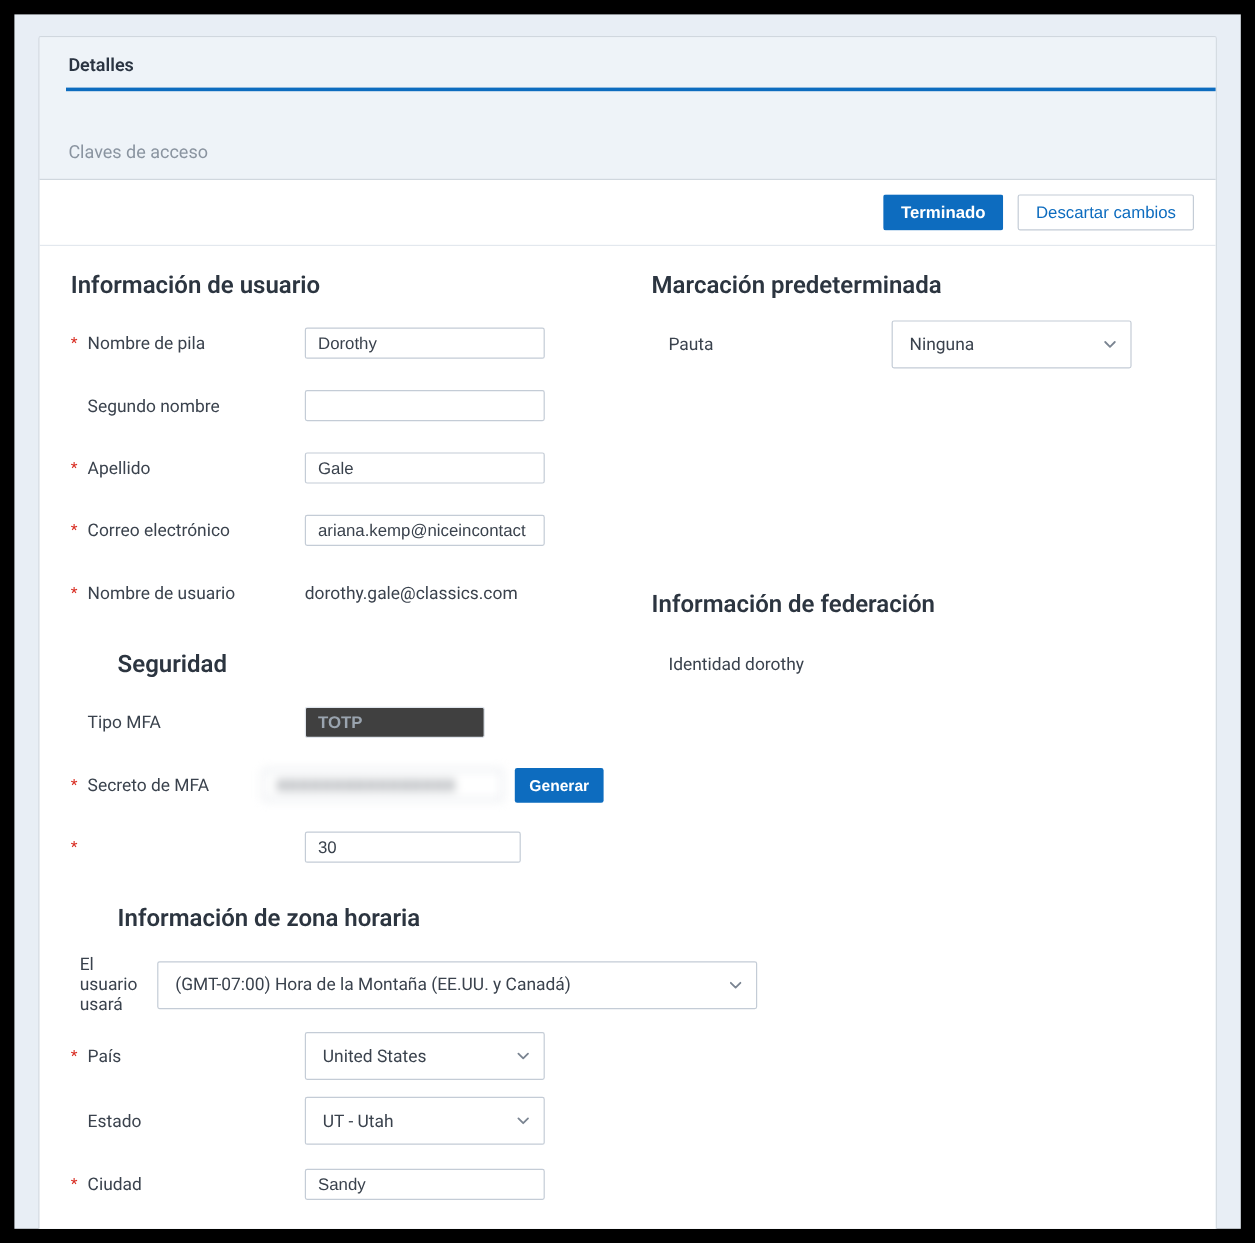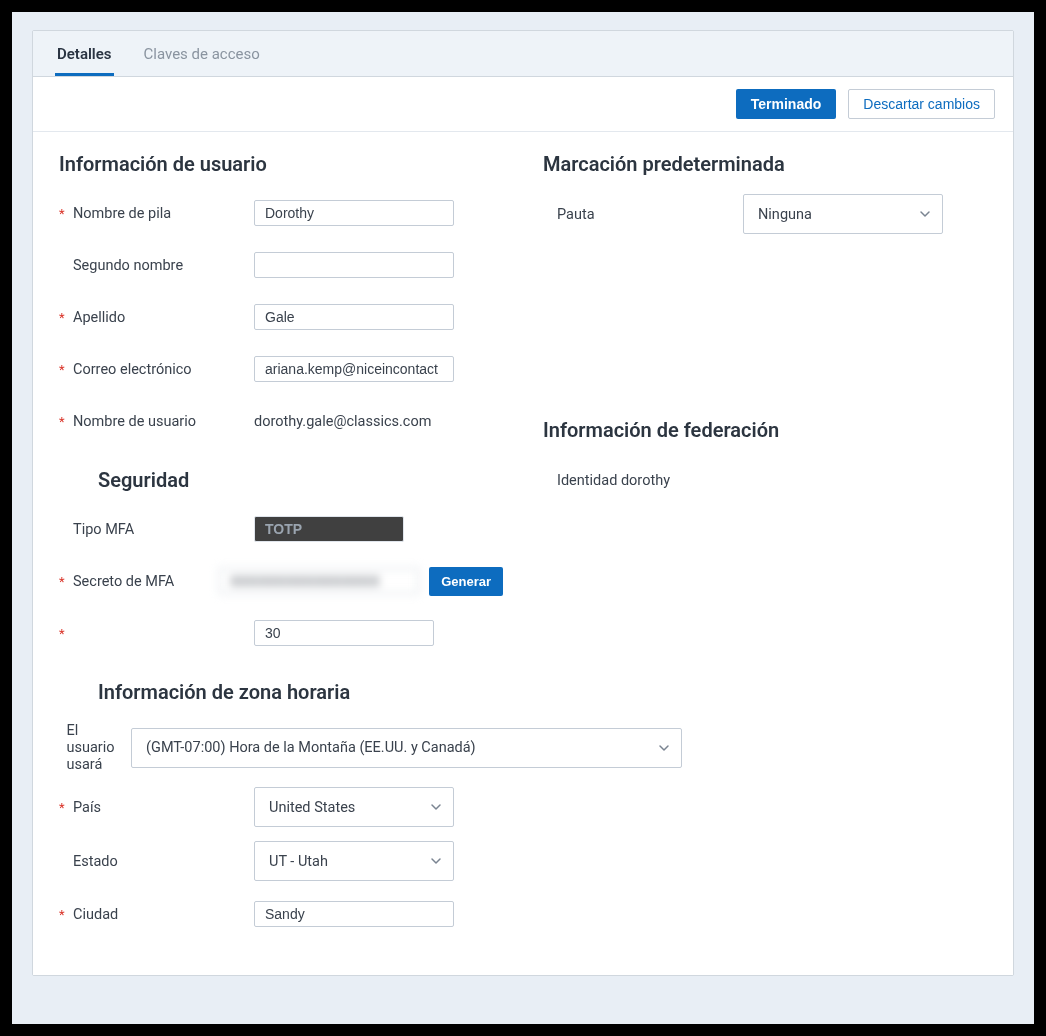--- a/index.html
+++ b/index.html
@@ -25,20 +25,21 @@
       background: #e8eef5;
       border: 1px solid #d0d7de;
       border-radius: 2px;
     }
     .tabs {
       display: flex;
       border-bottom: 1px solid #d0d7de;
       padding-left: 22px;
       gap: 28px;
       background: #eef3f8;
+      flex-direction: column;
     }
     .tab {
       padding: 14px 2px 10px;
       font-size: 15px;
       color: #8a94a0;
       cursor: pointer;
       border-bottom: 3px solid transparent;
     }
     .tab.active {
       color: #2a3442;
@@ -171,21 +172,21 @@
     }
     .select-chevron {
       position: absolute;
       right: 12px;
       top: 50%;
       transform: translateY(-50%);
       pointer-events: none;
     }
     .select-chevron svg { display: block; }
     .w-200 { width: 200px; }
-    .w-500 { width: 551px; }
+    .w-500 { width: 500px; }
     .section-gap { margin-top: 28px; margin-left: 39px; }
     .right-section { padding-left: 0; }
     .right-field-row {
       display: flex;
       align-items: center;
       margin-bottom: 14px;
       min-height: 40px;
     }
     .right-label {
       width: 200px;

